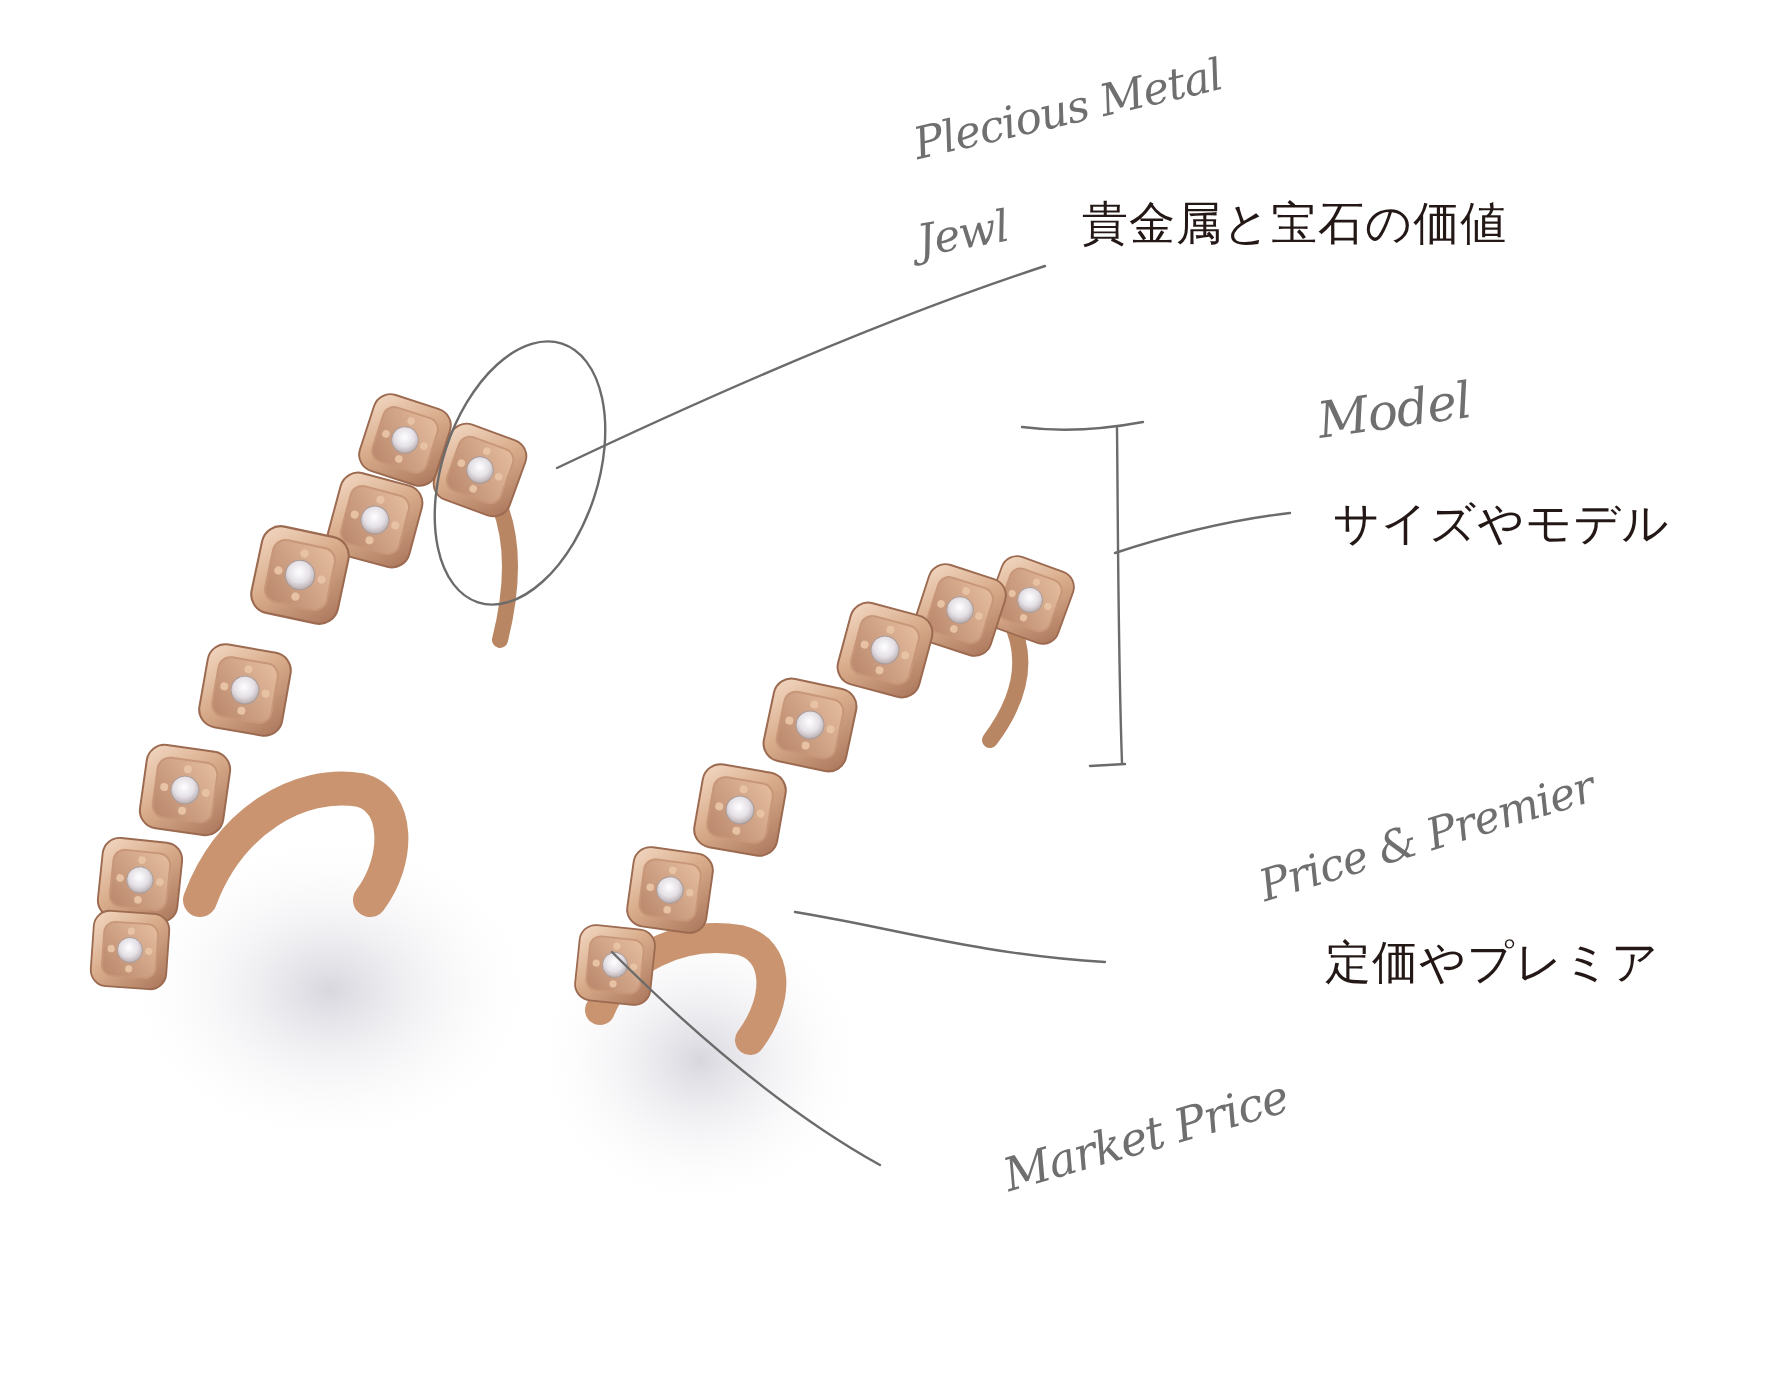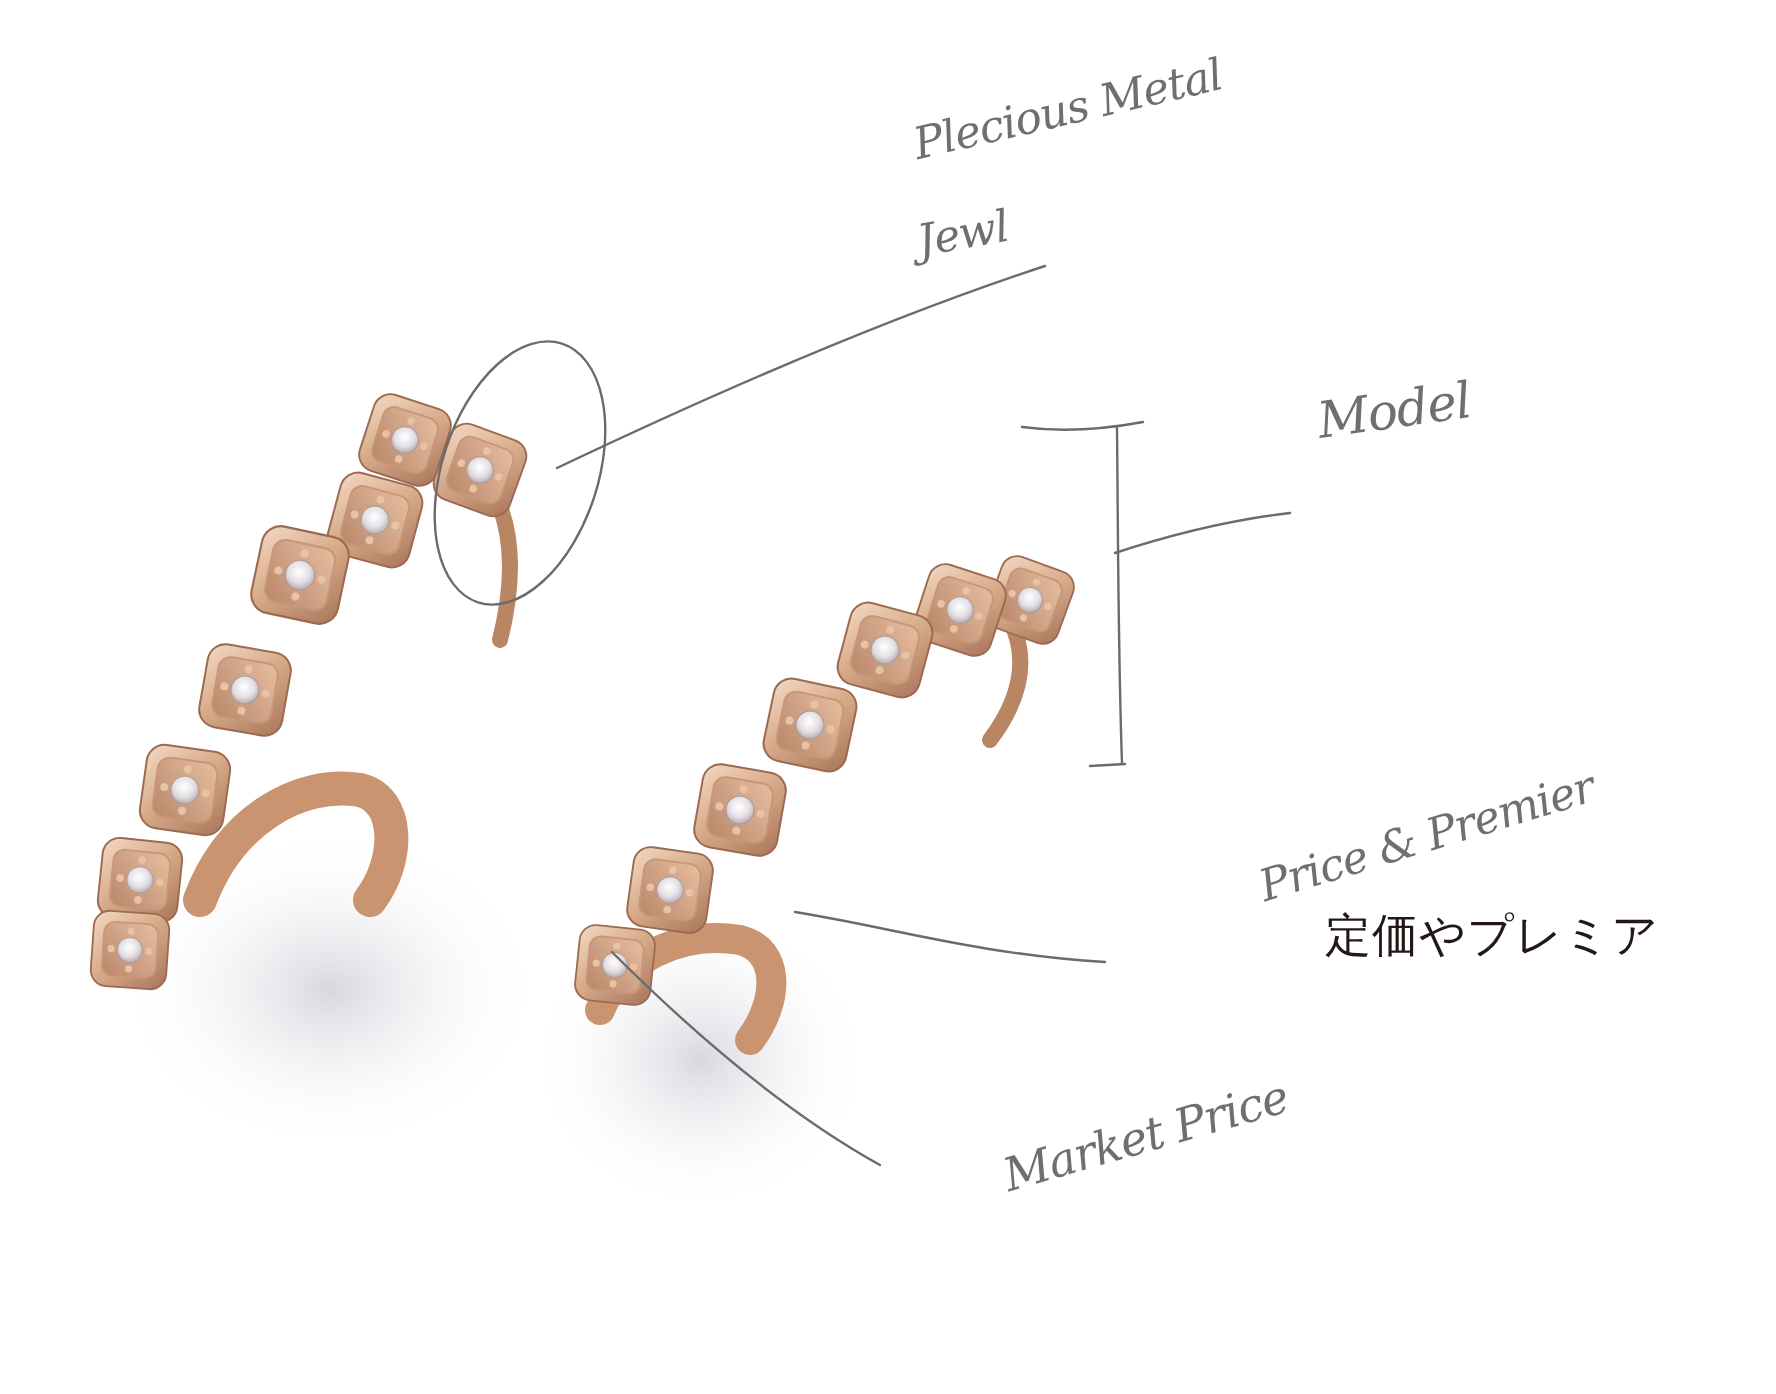--- a/index.html
+++ b/index.html
@@ -85,21 +85,23 @@
       <path d="M1117 428 C 1118 520, 1118 650, 1122 763"></path>
       <path d="M1090 766 L 1125 764"></path>
       <path d="M1115 553 C 1170 535, 1230 520, 1290 513"></path>
       <path d="M795 912 C 880 925, 980 955, 1105 962"></path>
       <path d="M612 952 C 700 1040, 790 1115, 880 1165"></path>
     </g>
   </svg>
 
   <div class="script" style="left:920px; top:118px; font-size:44px; transform: rotate(-13deg);">Plecious Metal</div>
   <div class="script" style="left:922px; top:215px; font-size:44px; transform: rotate(-10deg);">Jewl</div>
+  <div class="caption" style="left:1082px; top:200px;">貴金属と宝石の価値</div>
 
   <div class="script" style="left:1322px; top:392px; font-size:50px; transform: rotate(-8deg);">Model</div>
+  <div class="caption" style="left:1333px; top:500px;">サイズやモデル</div>
 
   <div class="script" style="left:1268px; top:860px; font-size:44px; transform: rotate(-17deg);">Price &amp; Premier</div>
-  <div class="caption" style="left:1325px; top:912px;">定価やプレミア</div>
+  <div class="caption" style="left:1325px; top:940px;font-family:Liberation Serif, serif;">定価やプレミア</div>
 
   <div class="script" style="left:1012px; top:1148px; font-size:46px; transform: rotate(-16deg);">Market Price</div>
 
 </div>
 
 </body></html>

